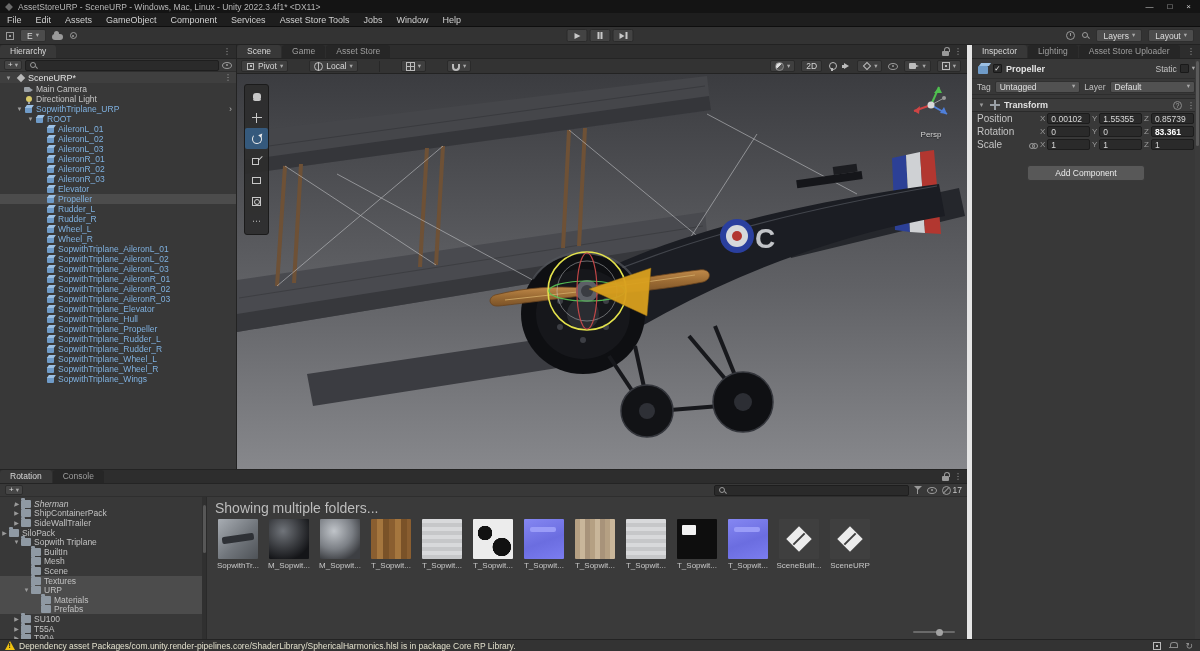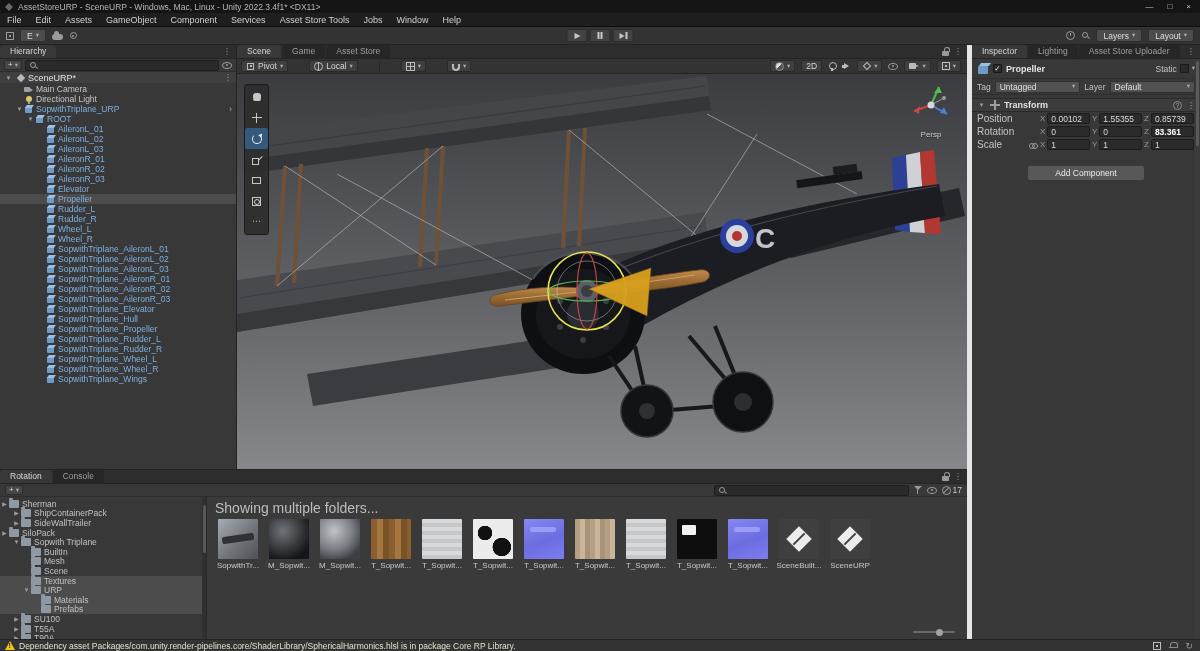--- a/index.html
+++ b/index.html
@@ -669,21 +669,21 @@
         <span class="ci ic-funnel"></span>
         <span class="ci ic-eye"></span>
         <span class="countbadge">
           <span class="ci ic-slash"></span>
           <span>17</span>
         </span>
       </div>
       <div class="proj-content">
         <div class="ptree" id="project-tree">
           <div class="vscroll"></div>
-        <div class="frow" style="">
+        <div class="frow" style="padding-left: 12px; font-style: italic;">
               <span class="exp">▶</span>
               <span class="fic"></span>
               <span class="flabel">Sherman</span>
             </div>
             <div class="frow" style="padding-left: 12px;">
               <span class="exp">▶</span>
               <span class="fic"></span>
               <span class="flabel">ShipContainerPack</span>
             </div>
             <div class="frow" style="padding-left: 12px;">

